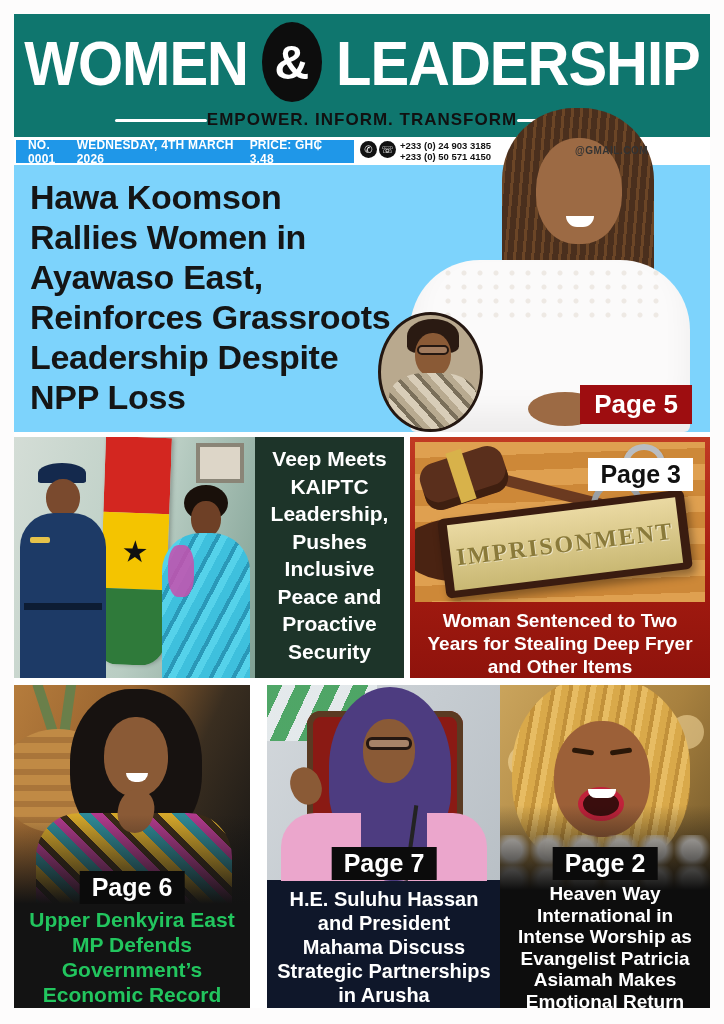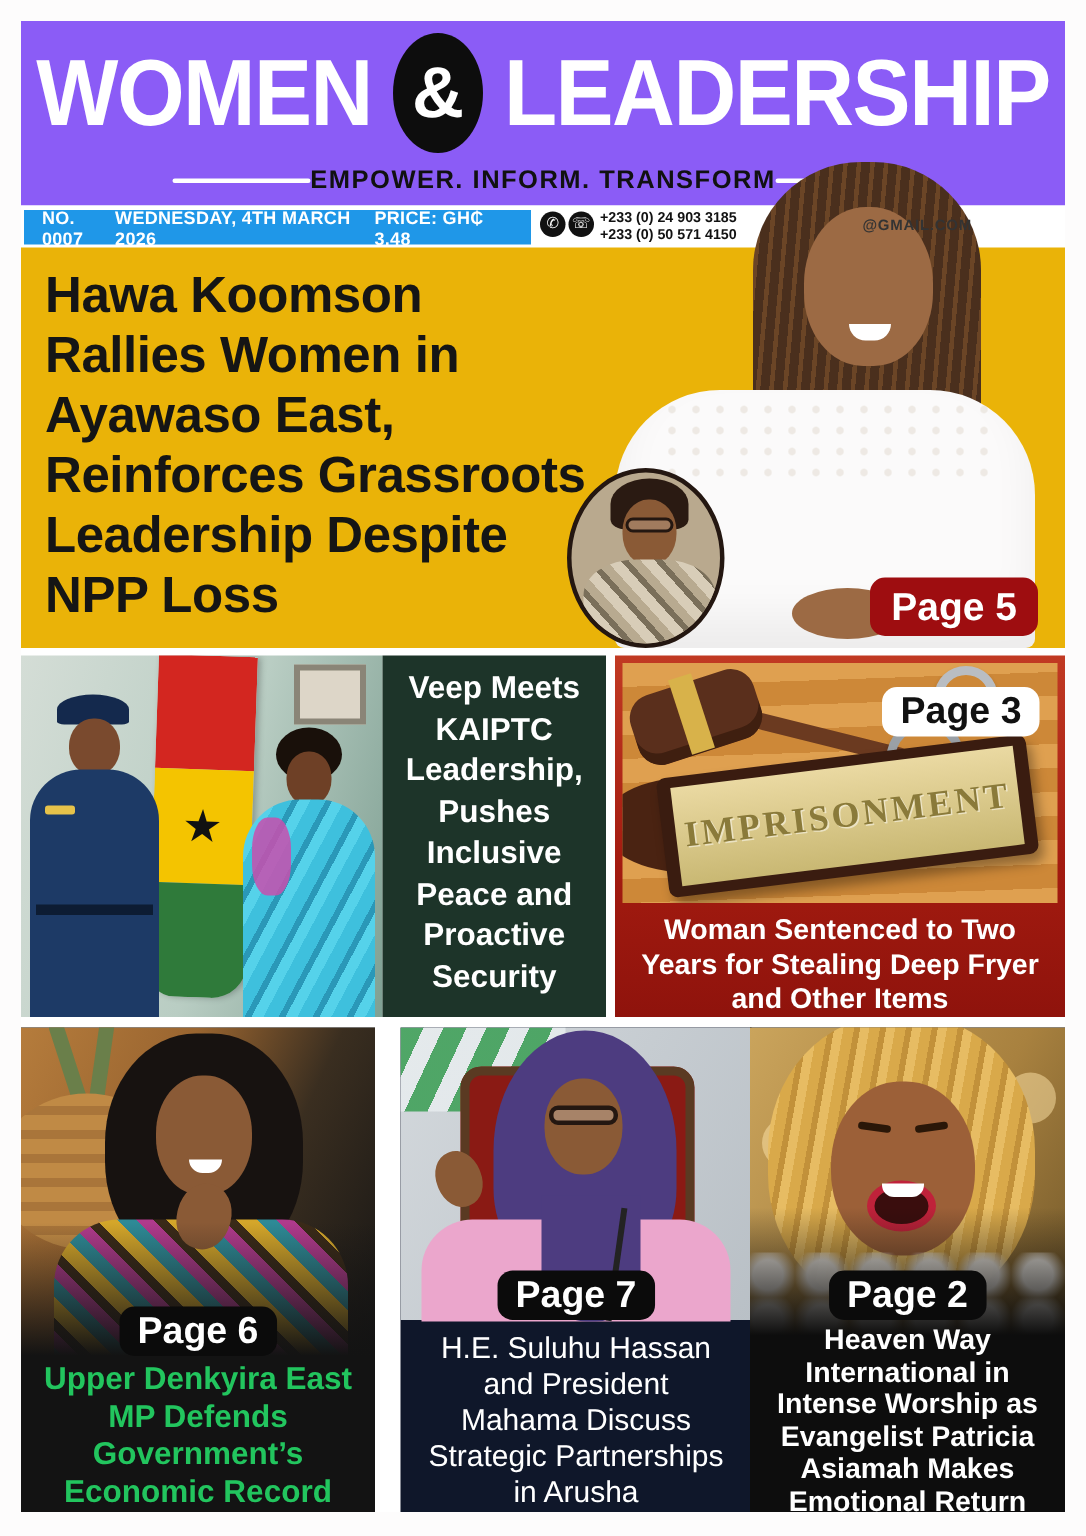--- a/index.html
+++ b/index.html
@@ -3,52 +3,52 @@
 <meta charset="utf-8">
 <style>
   html,body{margin:0;padding:0;background:#ffffff;}
   *{box-sizing:border-box;font-family:"Liberation Sans","DejaVu Sans",sans-serif;}
   .page{position:relative;width:724px;height:1024px;background:#fdfcfc;overflow:hidden;}
   .paper{position:absolute;left:14px;top:14px;width:696px;height:994px;background:#fff;}
   .abs{position:absolute;}
   .pre{white-space:pre-line;}
 
   
-  .masthead{left:0;top:0;width:696px;height:123px;background:#8b5cf6;text-align:center;}
+  .masthead{left:0;top:0;width:696px;height:123px;background:#0f766e;text-align:center;}
   .m-title{left:0;top:6px;width:696px;height:84px;display:flex;align-items:center;justify-content:center;gap:14px;}
   .m-word{color:#fff;font-size:58px;font-weight:bold;letter-spacing:-1px;transform:scaleY(1.08);}
   .amp-oval{width:60px;height:80px;background:#0d0d0d;border-radius:50%;display:flex;align-items:center;justify-content:center;color:#fff;font-size:48px;font-weight:bold;}
   .m-tagrow{left:0;top:96px;width:696px;display:flex;align-items:center;justify-content:center;}
   .tagline{color:#111;font-size:17px;font-weight:bold;letter-spacing:1px;}
   .tagline-line{width:92px;height:3px;background:#fff;border-radius:2px;}
 
   
   .info-strip{left:0;top:123px;width:696px;height:28px;background:#fff;}
   .issue-bar{left:2px;top:3px;width:338px;height:23px;background:#1f97e8;color:#fff;display:flex;align-items:center;justify-content:space-between;padding:0 12px;font-size:12px;font-weight:bold;letter-spacing:.2px;}
   .icon-circle{top:4px;width:17px;height:17px;background:#111;border-radius:50%;color:#fff;display:flex;align-items:center;justify-content:center;font-size:10px;}
   .phones{left:386px;top:3px;font-size:9.5px;line-height:11px;font-weight:bold;color:#111;}
   .email{top:8px;right:62px;font-size:10px;font-weight:bold;color:#333;z-index:6;letter-spacing:.5px;}
 
   
-  .hero{left:0;top:151px;width:696px;height:267px;background:#eab308;}
+  .hero{left:0;top:151px;width:696px;height:267px;background:#7dd3fc;}
   .lead-headline{left:16px;top:12px;width:410px;font-size:34px;line-height:40px;font-weight:bold;color:#151515;letter-spacing:-.3px;z-index:2;}
   .hero-photo{right:0;top:-57px;width:350px;height:324px;overflow:hidden;z-index:1;}
   .hp-hair{left:142px;top:0;width:152px;height:226px;border-radius:72px 72px 60px 60px;background:repeating-linear-gradient(95deg,#4a2f1d 0 6px,#6b4526 6px 9px);}
   .hp-face{left:176px;top:30px;width:86px;height:106px;background:#9c6a44;border-radius:48% 48% 46% 46%;}
   .hp-smile{left:206px;top:108px;width:28px;height:11px;background:#fff;border-radius:0 0 14px 14px;}
   .hp-body{left:50px;top:152px;width:280px;height:172px;background:#fbfafa;border-radius:70px 70px 6px 6px;box-shadow:inset 0 -20px 30px rgba(0,0,0,.06);}
   .hp-lace{left:80px;top:158px;width:220px;height:52px;background:radial-gradient(circle 5px,#e8e2da 2px,transparent 3px);background-size:16px 14px;opacity:.7;}
   .hp-hands{left:168px;top:284px;width:74px;height:34px;background:#9c6a44;border-radius:50%;}
   .hp-watch{left:238px;top:286px;width:12px;height:18px;background:#c8c8cc;border-radius:4px;}
   .inset{left:364px;top:147px;width:105px;height:120px;border-radius:50%;background:#b9a98e;border:3px solid #241711;overflow:hidden;z-index:4;}
   .in-hair{left:26px;top:4px;width:52px;height:34px;background:#2a1a12;border-radius:50% 50% 20% 20%;}
   .in-face{left:34px;top:18px;width:36px;height:44px;background:#8a5a36;border-radius:48%;}
   .in-glasses{left:36px;top:30px;width:32px;height:10px;border:2px solid #241711;border-radius:5px;background:rgba(255,255,255,.2);}
   .in-blouse{left:8px;top:58px;width:88px;height:60px;border-radius:40% 40% 0 0;background:repeating-linear-gradient(48deg,#d8cdb8 0 7px,#7a6f5a 7px 11px,#b8aa90 11px 17px);}
-  .badge{position:absolute;font-weight:bold;color:#fff;background:#0b0b0b;padding:2px 12px;font-size:25px;white-space:nowrap;border-radius:10px;}
+  .badge{position:absolute;font-weight:bold;color:#fff;background:#0b0b0b;padding:2px 12px;font-size:25px;white-space:nowrap;}
   .badge-p5{right:18px;bottom:8px;background:#9e0d10;font-size:26px;padding:4px 14px;z-index:3;}
 
   
   .mid-row{left:0;top:423px;width:696px;height:241px;}
   .mid-photo{left:0;top:0;width:241px;height:241px;overflow:hidden;background:linear-gradient(105deg,#d4ddd6 0%,#b9cdc3 55%,#7fa093 100%);}
   .wall-frame{left:182px;top:6px;width:48px;height:40px;background:#ddd6c8;border:4px solid#8a8577;}
   .flag{left:88px;top:0;width:66px;height:228px;transform:rotate(2deg);border-radius:0 0 24px 18px;overflow:hidden;box-shadow:2px 0 4px rgba(0,0,0,.25);}
   .flag-red{height:76px;background:#d32620;}
   .flag-gold{height:76px;background:#f4c400;display:flex;align-items:center;justify-content:center;font-size:30px;color:#111;}
   .flag-green{height:76px;background:#2f7a3a;}
@@ -102,21 +102,21 @@
   .c2-flag{left:0;top:0;width:110px;height:56px;background:repeating-linear-gradient(115deg,#2f9a4a 0 14px,#e9eef0 14px 26px);opacity:.8;}
   .c2-chair{left:40px;top:26px;width:156px;height:140px;background:#8a1a14;border-radius:14px 14px 0 0;box-shadow:inset 0 0 0 6px #5a3a22;}
   .c2-hijab{left:62px;top:2px;width:122px;height:160px;background:#4d3c80;border-radius:50% 50% 34% 34%;}
   .c2-face{left:96px;top:34px;width:52px;height:64px;background:#8a5a36;border-radius:48%;}
   .c2-glasses{left:99px;top:52px;width:46px;height:13px;border:3px solid #241711;border-radius:6px;background:rgba(255,255,255,.25);}
   .c2-dress{left:14px;top:128px;width:206px;height:68px;border-radius:34px 34px 0 0;background:#eba6cc;}
   .c2-drape{left:94px;top:112px;width:66px;height:84px;background:#4d3c80;border-radius:0 0 30px 30px;}
   .c2-hand{left:24px;top:82px;width:30px;height:38px;background:#8a5a36;border-radius:48%;transform:rotate(-22deg);}
   .c2-mic{left:142px;top:120px;width:4px;height:76px;background:#232323;transform:rotate(8deg);}
   .badge-p7{left:50%;transform:translateX(-50%);top:162px;z-index:3;}
-  .cap2{left:0;top:202px;width:234px;text-align:center;color:#fff;font-weight:normal;font-size:20px;line-height:24px;z-index:2;}
+  .cap2{left:0;top:202px;width:234px;text-align:center;color:#fff;font-weight:bold;font-size:20px;line-height:24px;z-index:2;}
   .col3{left:486px;width:210px;background:#0d0d0d;}
   .c3-photo{left:0;top:0;width:210px;height:230px;background:linear-gradient(120deg,#caa45c 0%,#a8813f 55%,#6b5328 100%);}
   .c3-bokeh{width:34px;height:34px;border-radius:50%;background:rgba(255,230,170,.5);}
   .c3-hair{left:12px;top:-8px;width:178px;height:196px;border-radius:46%;background:repeating-linear-gradient(100deg,#d9a94a 0 7px,#c2913a 7px 11px,#e7bc63 11px 17px);}
   .c3-face{left:54px;top:36px;width:96px;height:116px;background:#9c6038;border-radius:48%;}
   .c3-brow{left:72px;top:64px;width:22px;height:5px;background:#2a1708;border-radius:3px;transform:rotate(8deg);}
   .c3-brow2{left:110px;top:64px;transform:rotate(-8deg);}
   .c3-mouth{left:78px;top:102px;width:46px;height:34px;background:#3a0d0d;border:5px solid #c0223a;border-radius:50%;}
   .c3-teeth{left:88px;top:104px;width:28px;height:9px;background:#fff;border-radius:0 0 8px 8px;}
   .c3-boa{left:-6px;top:150px;width:230px;height:70px;background:radial-gradient(circle 18px,rgba(245,242,238,.95) 10px,transparent 19px);background-size:36px 30px;}
@@ -138,21 +138,21 @@
       </div>
       <div class="abs m-tagrow">
         <span class="tagline-line"></span>
         <span class="tagline">EMPOWER. INFORM. TRANSFORM</span>
         <span class="tagline-line"></span>
       </div>
     </header>
 
     <div class="abs info-strip">
       <div class="abs issue-bar">
-        <span>NO. 0007</span>
+        <span>NO. 0001</span>
         <span>WEDNESDAY, 4TH MARCH 2026</span>
         <span>PRICE: GH₵ 3.48</span>
       </div>
       <span class="abs icon-circle" style="left:346px;">✆</span>
       <span class="abs icon-circle" style="left:365px;">☏</span>
       <div class="abs phones">
         <div>+233 (0) 24 903 3185</div>
         <div>+233 (0) 50 571 4150</div>
       </div>
       <span class="abs email">@GMAIL.COM</span>

